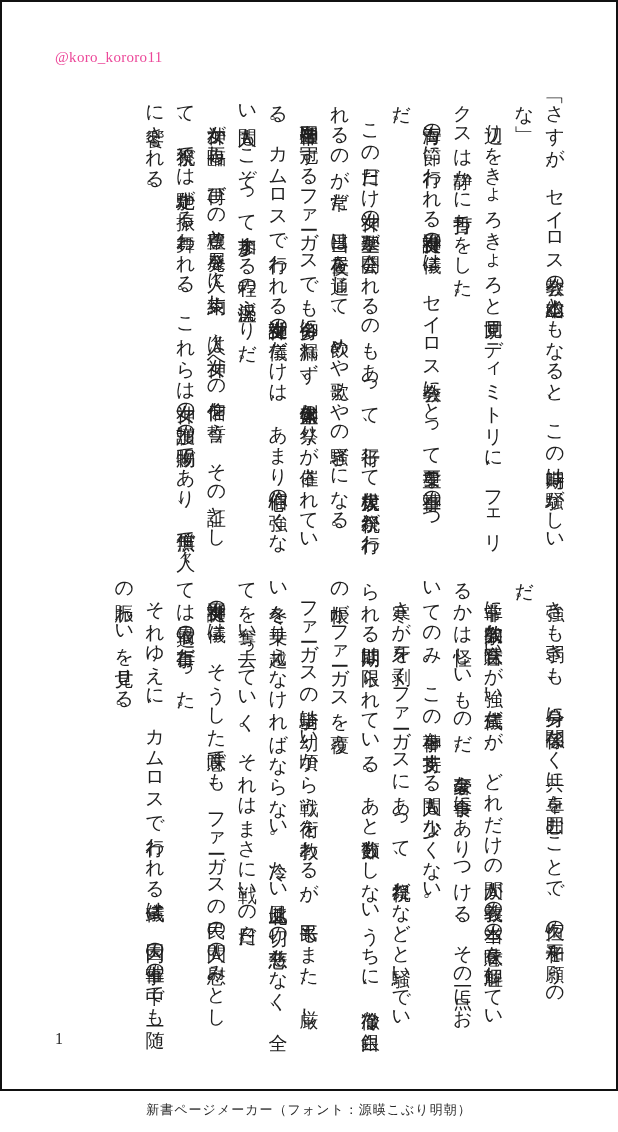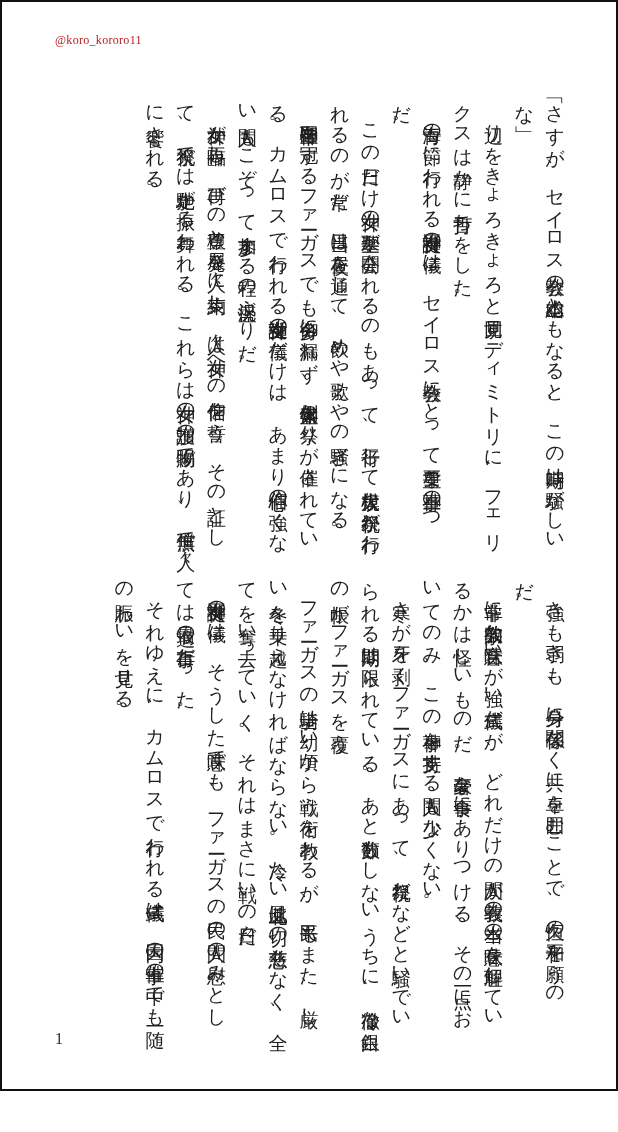--- a/index.html
+++ b/index.html
@@ -12,22 +12,22 @@
   .canvas { position: relative; width: 618px; height: 1132px; background: #ffffff; overflow: hidden; }
 
   .page-frame {
     position: absolute; left: 0; top: 0;
     width: 618px; height: 1091px;
     border: 2px solid #111111;
     background: #ffffff;
   }
 
   .username {
-    position: absolute; left: 55px; top: 33px;
-    font-size: 12px; letter-spacing: 0.3px; color: #b91c1c;
+    position: absolute; left: 55px; top: 49px;
+    font-size: 15px; letter-spacing: 0.3px; color: #ec4899;
   }
 
   .vblock {
     position: absolute;
     left: 47px; width: 523px; height: 459px;
     writing-mode: vertical-rl;
     text-orientation: mixed;
     font-size: 19px;
     line-height: 1.62;
     letter-spacing: 0;
@@ -71,14 +71,15 @@
     <p>　強きも弱きも、身分に関係なく共に卓を囲むことで、恒久の平和を願うのだ。</p>
     <p>　非常に宗教的な意味合いが強い儀式だが、どれだけの人間が教義の本当の意味を理解しているかは怪しいものだ。豪奢な食事にありつける、その一点においてのみ、この神事を支持する人間も少なくない。</p>
     <p>　寒さが牙を剥くファーガスにあって、祝祭だなどと騒いでいられる期間は限られている。あと数節もしないうちに、冷徹な白銀の帳がファーガスを覆う。</p>
     <p>　ファーガスの騎士は幼い頃から戦う術を教わるが、平民もまた、厳しい冬を乗り越えなければならない。冷たい北風は一切の慈悲もなく、全てを奪い去っていく。それはまさに戦いの日々だ。</p>
     <p>　女神再誕の儀は、そうした意味でも、ファーガスの民の人間の慰みとしては最適の行事だった。</p>
     <p>　それゆえに、カムロスで行われる儀式は、国内の催事の中でも随一の賑わいを見せる。</p>
   </div>
 
   <div class="page-number">1</div>
 
+  <div class="footer-caption">新書ページメーカー（フォント：源暎こぶり明朝）</div>
 
 </div>
 
 </body></html>

